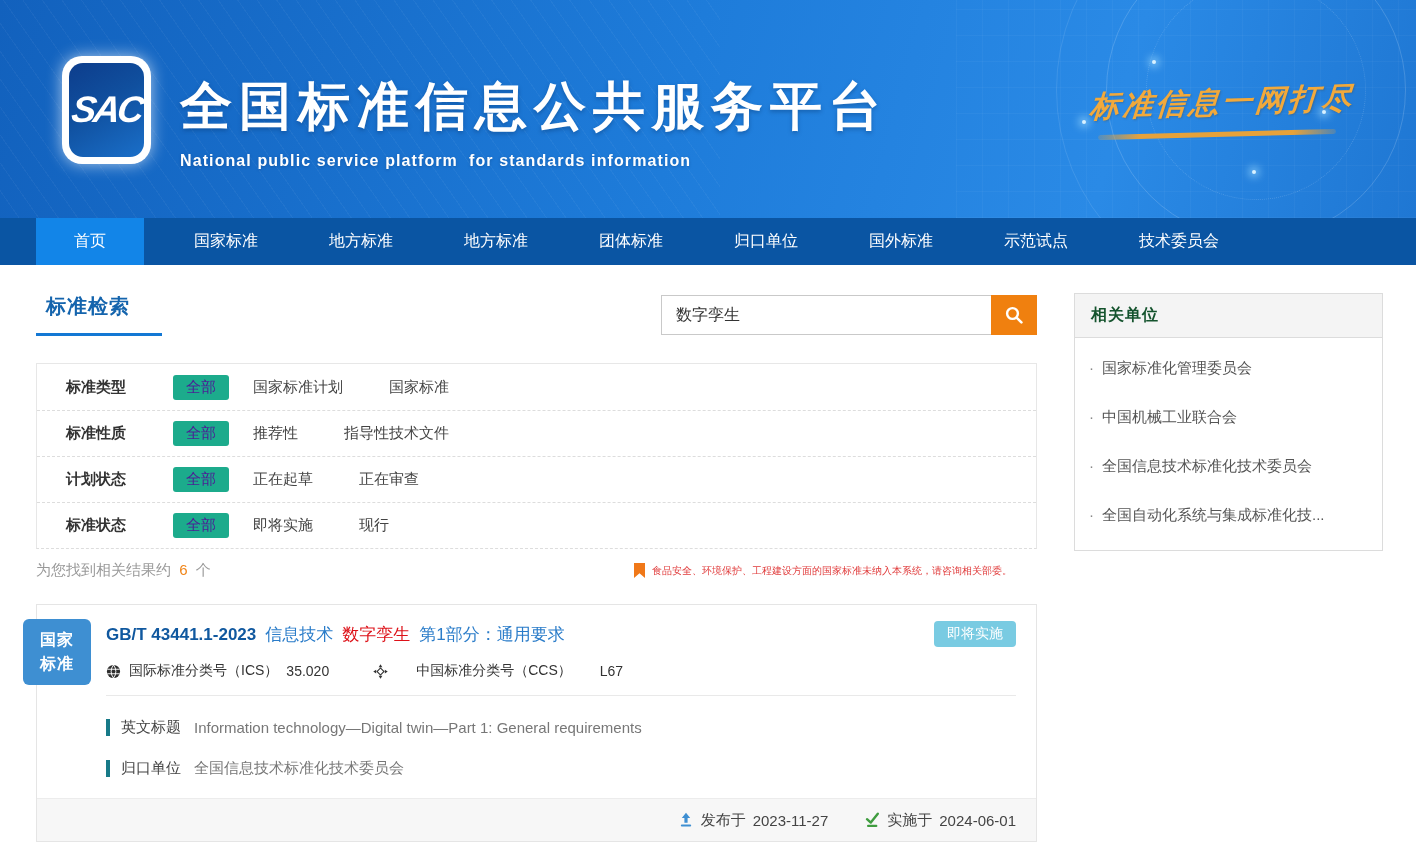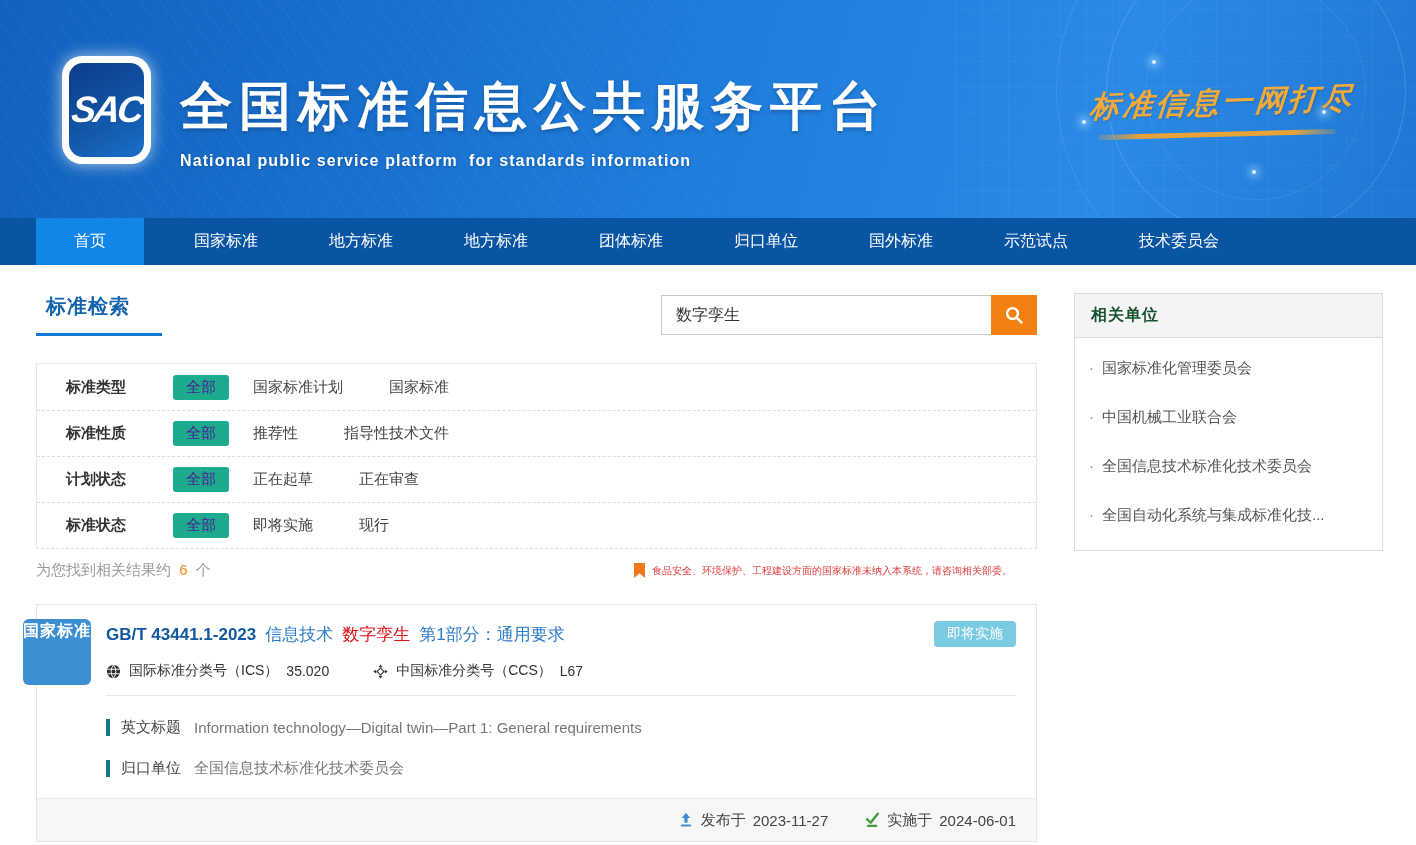--- a/index.html
+++ b/index.html
@@ -84,33 +84,33 @@
   .count-num { color:#f08519; margin:0 4px; }
   .notice { display:flex; align-items:center; }
   .bookmark { width:11px; height:15px; background:#f07818; margin-right:7px; flex:none;
          clip-path:polygon(0 0,100% 0,100% 100%,50% 68%,0 100%); }
   .notice-text { color:#e03b3b; font-size:10px; }
 
   
   .card { margin-top:24px; border:1px solid #e5e5e5; position:relative; }
   .type-badge { position:absolute; left:-14px; top:14px; width:68px; height:66px; background:#3e8fd2;
          border-radius:6px; color:#fff; font-size:16px; font-weight:bold; text-align:center;
-         display:flex; flex-direction:row; justify-content:center; line-height:24px;
+         display:flex; flex-direction:column; justify-content:center; line-height:24px;
          letter-spacing:1px; z-index:2; }
   .card-body { padding:18px 20px 0 69px; }
   .card-title { display:flex; align-items:baseline; gap:9px; cursor:pointer; }
   .card-title .code { color:#10589f; font-size:17px; font-weight:bold; }
   .card-title .t1, .card-title .t2 { color:#2a7cc9; font-size:17px; }
   .card-title .hl { color:#dd1118; font-size:17px; }
   .status-badge { position:absolute; top:16px; right:20px; background:#79cbe2; color:#fff;
          font-size:14px; padding:4px 13px; border-radius:4px; }
   .meta-row { display:flex; align-items:center; margin-top:16px; font-size:14px; color:#333; }
   .meta-row .ico { display:flex; margin-right:8px; }
   .meta-val { margin-left:8px; }
-  .meta-group2 { margin-left:44px; display:flex; align-items:center; }
+  .meta-group2 { margin-left:44px; display:flex; align-items:center;gap:20px; }
   .card-divider { border-bottom:1px solid #e9e9e9; margin-top:15px; }
   .field-row { display:flex; align-items:center; margin-top:22px; }
   .teal-bar { width:4px; height:17px; background:#177a88; margin-right:11px; flex:none; }
   .field-label { color:#444; font-size:15px; margin-right:13px; white-space:nowrap; }
   .field-value { color:#777; font-size:15px; }
   .field-row:nth-of-type(2) .field-value { color:#8a8a8a; }
   .card-footer { margin-top:20px; height:43px; background:#f7f7f7; border-top:1px solid #ececec;
          display:flex; justify-content:flex-end; align-items:center; gap:36px; padding-right:20px; }
   .date-item { display:flex; align-items:center; gap:7px; color:#444; font-size:15px; }
 

